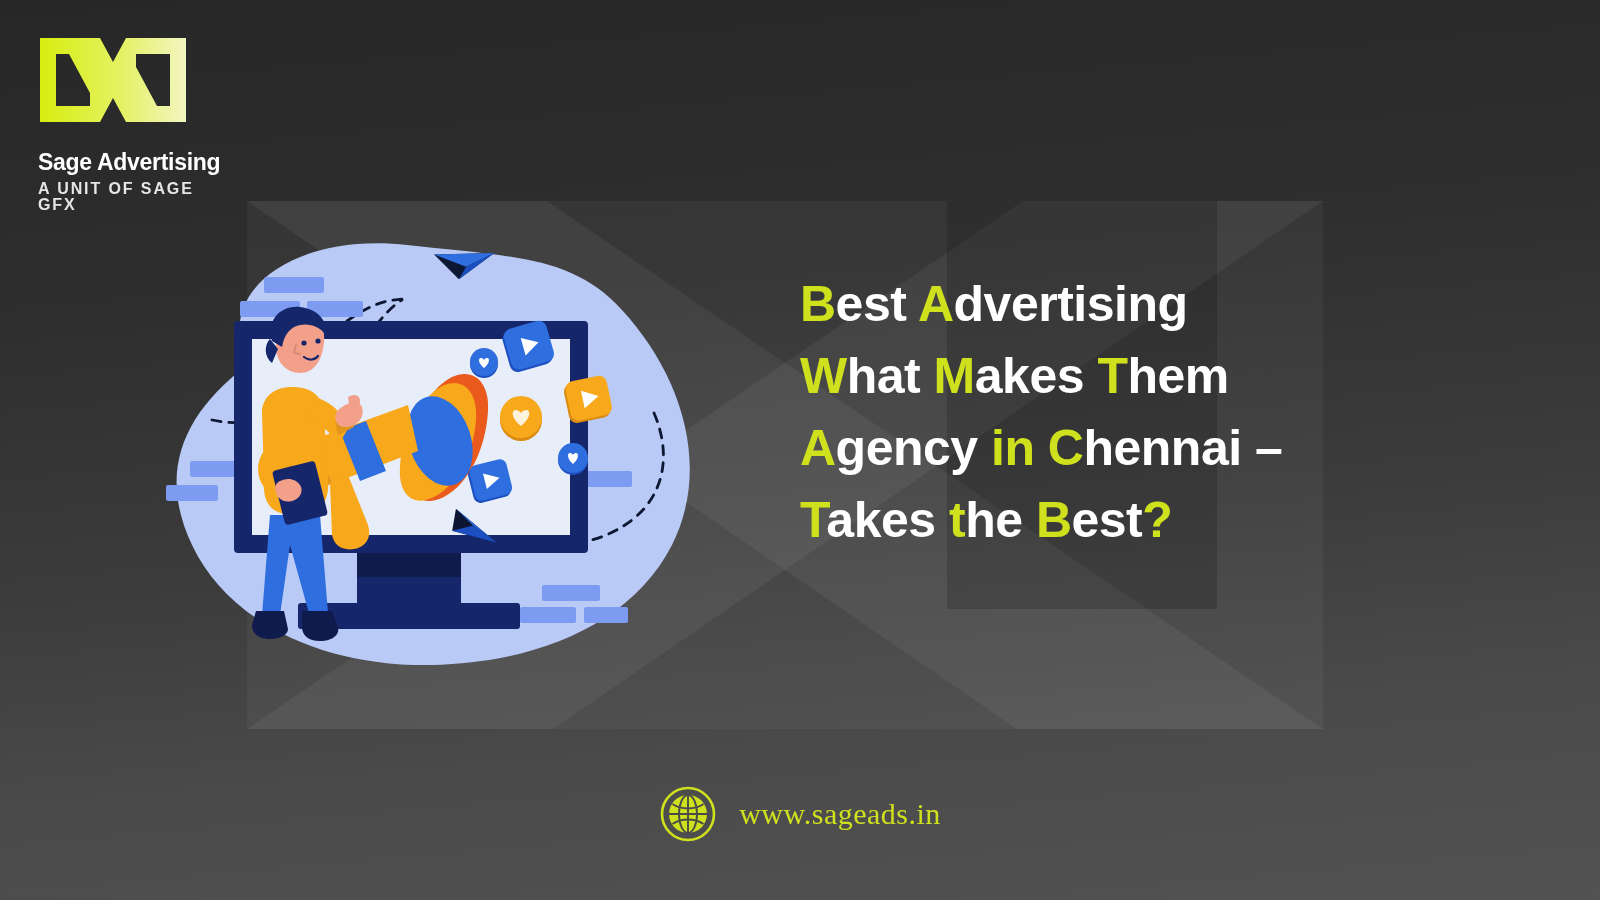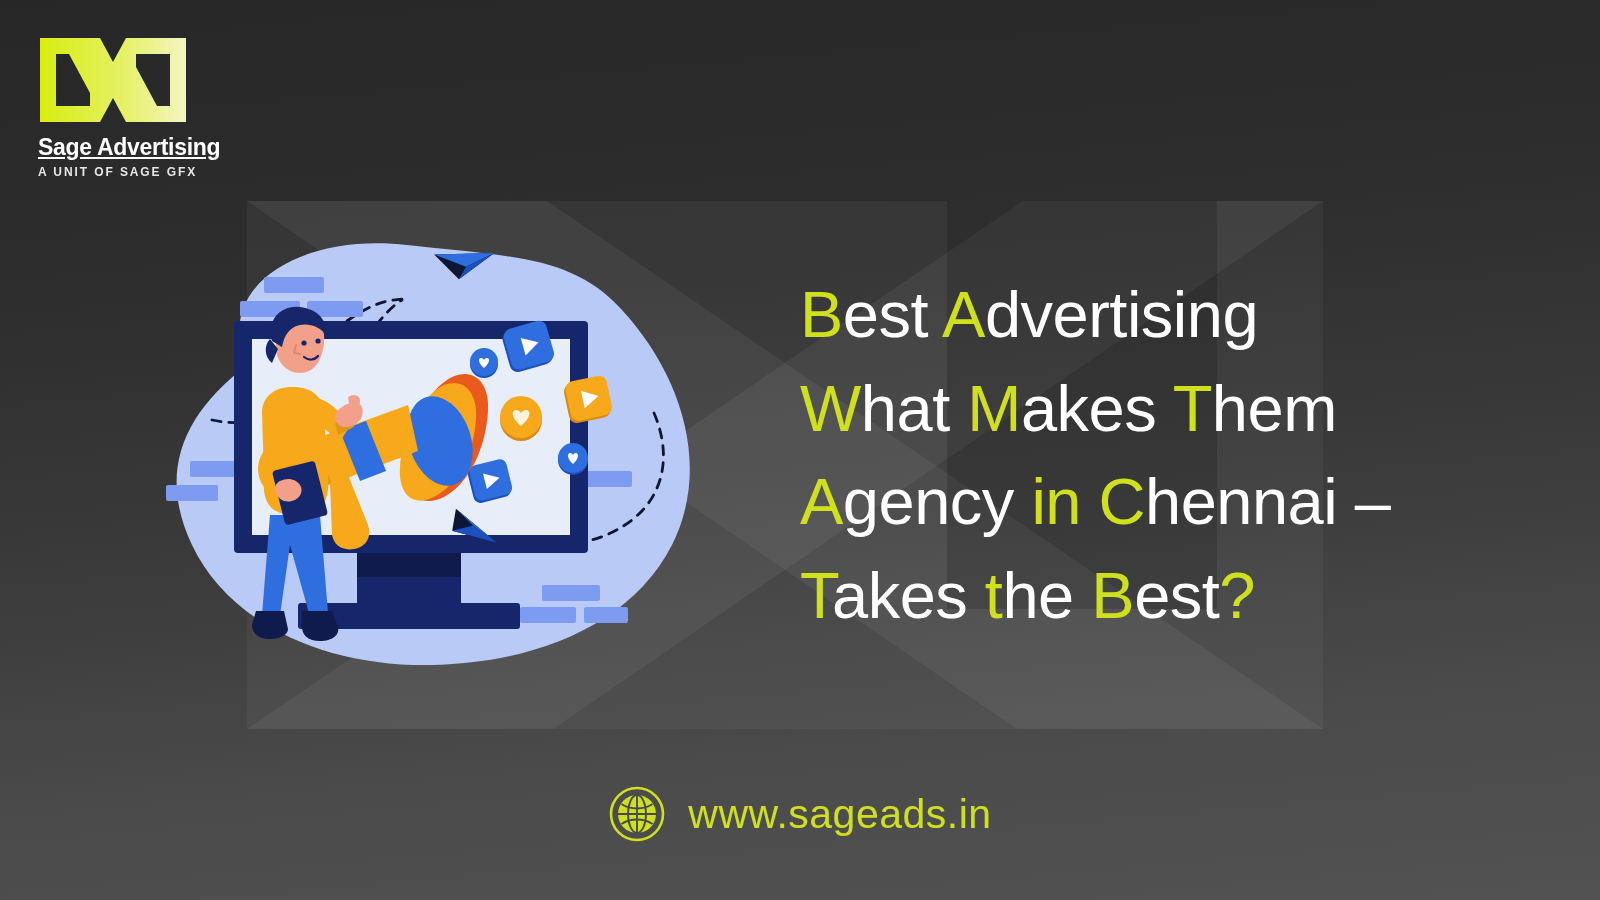--- a/index.html
+++ b/index.html
@@ -26,69 +26,69 @@
     width:1076px; height:528px;
     background: rgba(255,255,255,0.045);
     overflow:hidden;
   }
   .wm-svg { position:absolute; inset:0; width:100%; height:100%; display:block; }
 
   
   .logo-block { position:absolute; left:38px; top:36px; width:200px; }
   .logo-mark { width:150px; height:88px; display:block; }
   .logo-name {
-    margin-top:12px;
+    margin-top:27px;
     color:#ffffff;
     font-size:23px;
     font-weight:bold;
     letter-spacing:-0.3px;
     line-height:1;
-    text-decoration:underline;
   }
   .logo-sub {
     margin-top:7px;
     color:#e6e6e6;
-    font-size:12px;
+    font-size:16px;
     font-weight:bold;
     letter-spacing:1.9px;
     line-height:1;
   }
 
   
   .illus { position:absolute; left:152px; top:215px; width:570px; height:470px; }
   .illus svg { width:100%; height:100%; display:block; }
 
   
   .headline {
     position:absolute;
     left:800px; top:268px;
     width:700px;
-    font-size:65px;
-    font-weight:normal;
+    font-size:50px;
+    font-weight:bold;
     line-height:1.44;
     letter-spacing:-0.5px;
     color:#ffffff;
   }
   .headline .hl-line { display:block; white-space:nowrap; }
   .acc { color:#cfe01d; }
 
   
   .footer {
     position:absolute;
     left:0; right:0; top:785px;
     display:flex; align-items:center; justify-content:center;
     gap:22px;
   }
   .globe { width:58px; height:58px; display:block; }
   .url-text {
     color:#cfe01d;
-    font-size:41px;
+    font-size:30px;
     letter-spacing:0.5px;
     line-height:1;
     font-weight:normal;
+    font-family:Liberation Serif, serif;
   }
 </style>
 </head>
 <body>
 
 <div class="banner">
 
   <div class="watermark">
     <svg class="wm-svg" viewBox="0 0 1076 528" preserveAspectRatio="none">
 

